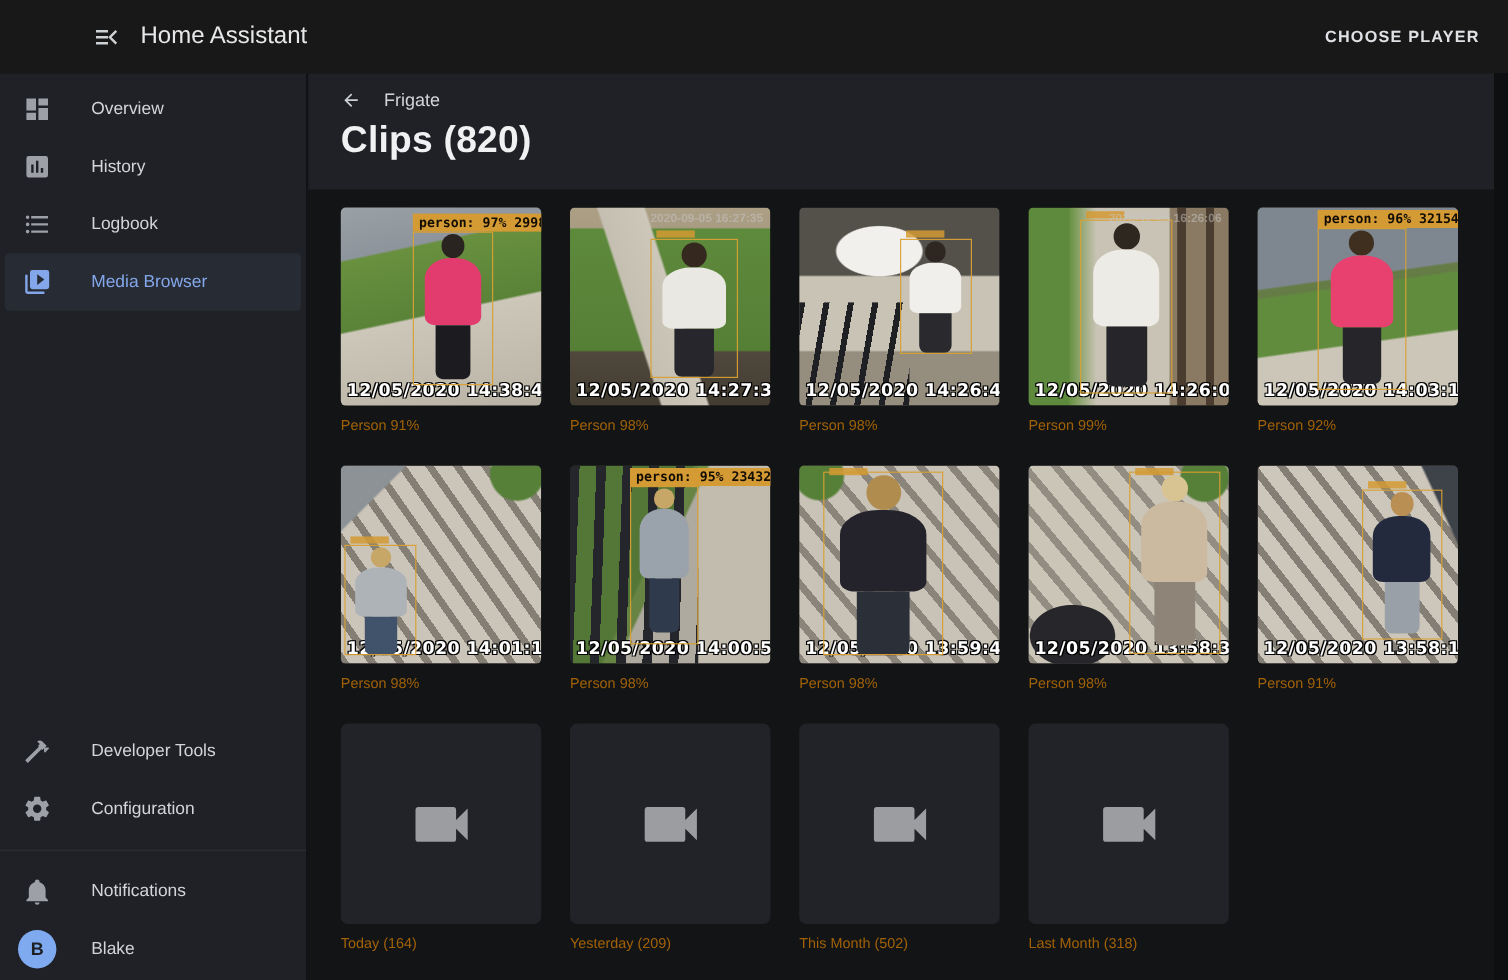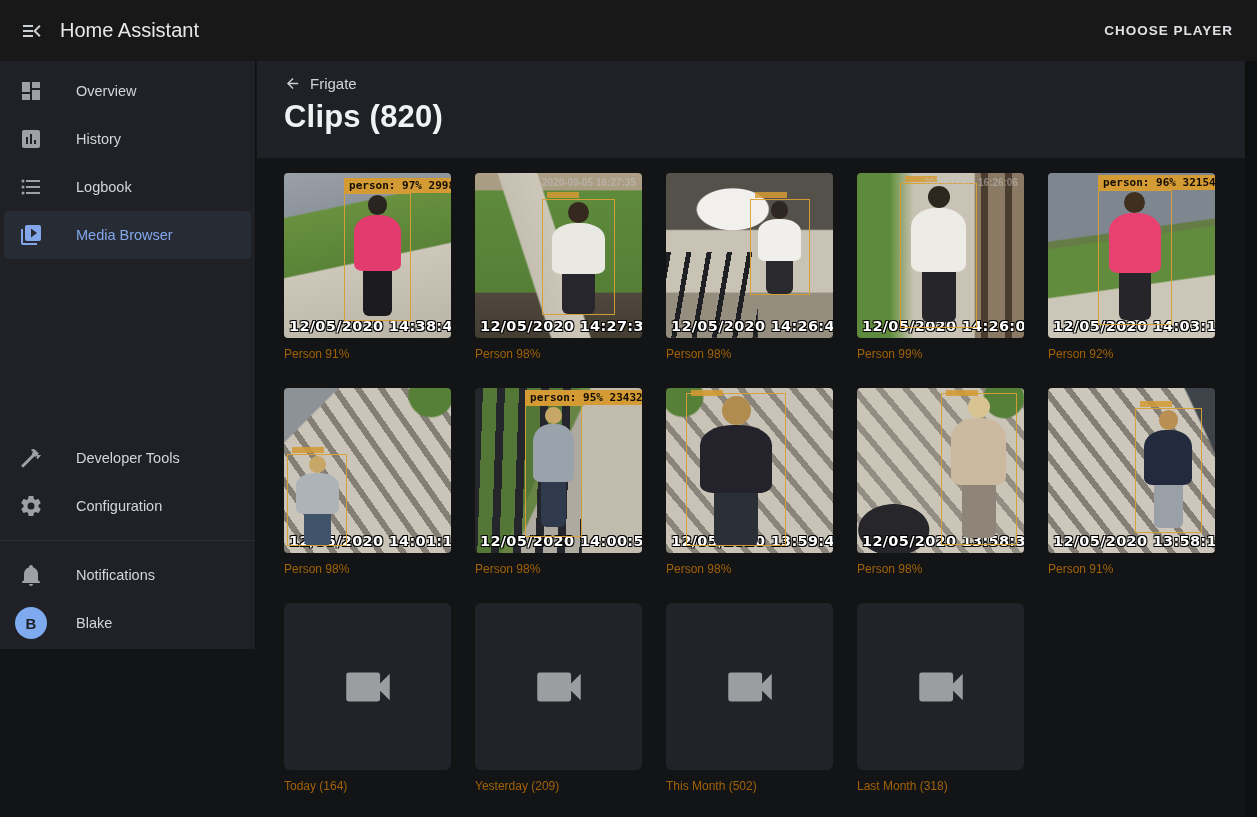--- a/index.html
+++ b/index.html
@@ -1,50 +1,50 @@
 <!DOCTYPE html>
 <html><head>
 <meta charset="utf-8">
 <style>
   html,body{margin:0;padding:0;background:#131416;font-family:"Liberation Sans","DejaVu Sans",sans-serif;-webkit-font-smoothing:antialiased;}
   #app{position:relative;width:1257px;height:817px;overflow:hidden;background:#131416;color:#e4e6e8;}
 
   
   .topbar{position:absolute;left:0;top:0;width:1257px;height:61px;background:#181818;display:flex;align-items:center;z-index:5;}
-  .topbar-left{width:256px;display:flex;align-items:center;flex:none;}
+  .topbar-left{width:256px;display:flex;align-items:center;flex:none;justify-content:flex-end;}
   .menu-btn{width:48px;height:48px;margin-left:8px;border:none;background:transparent;display:flex;align-items:center;justify-content:center;cursor:pointer;padding:0;}
   .menu-btn svg{width:24px;height:24px;fill:#cfd2d5;}
   .app-title{font-size:20px;color:#e6e8ea;margin-left:4px;white-space:nowrap;}
   .page-titles{margin-left:88px;line-height:1.2;}
   .page-title{font-size:20px;color:#e8eaec;}
   .page-subtitle{font-size:13.5px;color:#9a9da2;margin-top:3px;}
   .topbar-spacer{flex:1;}
   .choose-player{background:transparent;border:none;color:#dfe1e4;font-family:inherit;font-size:13.5px;font-weight:700;letter-spacing:1px;margin-right:14px;padding:8px 10px;cursor:pointer;}
 
   
-  .sidebar{position:absolute;left:0;top:61px;width:256px;height:588px;background:#1f2126;border-right:1px solid #101114;box-sizing:border-box;display:flex;flex-direction:column;}
+  .sidebar{position:absolute;left:0;top:61px;width:256px;height:756px;background:#1f2126;border-right:1px solid #101114;box-sizing:border-box;display:flex;flex-direction:column;}
   .side-item{display:flex;align-items:center;height:48px;padding-left:19px;cursor:pointer;box-sizing:border-box;position:relative;}
   .side-item .icn{width:24px;height:24px;flex:none;display:flex;align-items:center;justify-content:center;}
   .side-item .icn svg{width:24px;height:24px;fill:#9da1a7;}
   .side-item .lbl{margin-left:33px;font-size:14.5px;font-weight:500;color:#d3d5d8;white-space:nowrap;}
   .side-item.selected{background:#272b33;border-radius:4px;margin:0 4px;padding-left:15px;}
   .side-item.selected .icn svg{fill:#84a7ec;}
   .side-item.selected .lbl{color:#84a7ec;}
   .menu-top{padding-top:6px;}
   .side-spacer{flex:1;}
   .side-divider{height:1px;background:#2b2e34;margin:10px 0 10px 0;border:none;}
   .avatar{width:32px;height:32px;border-radius:50%;background:#7faaf0;color:#1d2025;font-size:15px;font-weight:700;display:flex;align-items:center;justify-content:center;flex:none;margin-left:-4px;}
   .profile-item .lbl{margin-left:29px;}
   .menu-system{padding-bottom:2px;}
 
   
   .main{position:absolute;left:257px;top:61px;width:1000px;height:756px;background:#131416;}
   .scroll-track{position:absolute;right:0;top:0;width:12px;height:756px;background:#0e0f11;}
   .content-header{height:97px;background:#1f2126;box-sizing:border-box;padding:14px 27px 0 27px;margin-right:12px;}
-  .breadcrumb{display:flex;align-items:center;gap:9px;cursor:pointer;width:fit-content;}
+  .breadcrumb{display:flex;align-items:center;gap:19px;cursor:pointer;width:fit-content;}
   .breadcrumb svg{width:17px;height:17px;fill:#cdd0d3;}
   .breadcrumb .bc-label{font-size:15px;color:#d2d4d7;}
   .content-title{margin-top:7px;font-size:31px;font-weight:700;color:#f0f1f3;letter-spacing:.2px;}
 
   
   .grid{position:absolute;left:0;top:97px;right:12px;bottom:0;padding:15px 27px 0 27px;display:grid;grid-template-columns:repeat(5,167px);grid-auto-rows:min-content;column-gap:24px;row-gap:27px;overflow:hidden;}
   .card{width:167px;cursor:pointer;}
   .thumb{position:relative;width:167px;height:165px;border-radius:4px;overflow:hidden;background:#2a2c31;}
   .caption{margin-top:9px;font-size:12px;color:#a16207;white-space:nowrap;}
 

